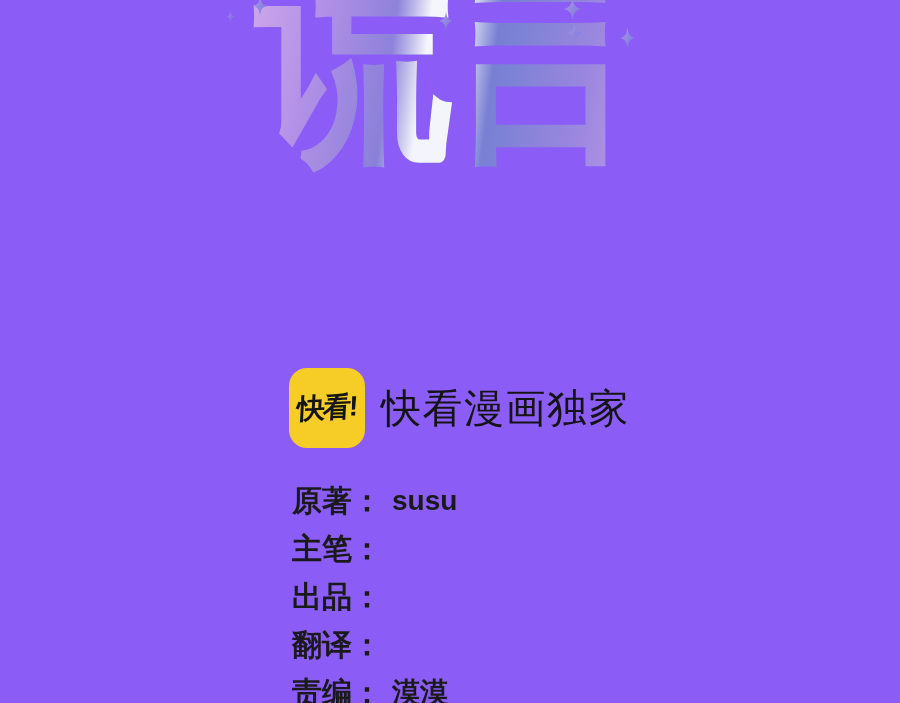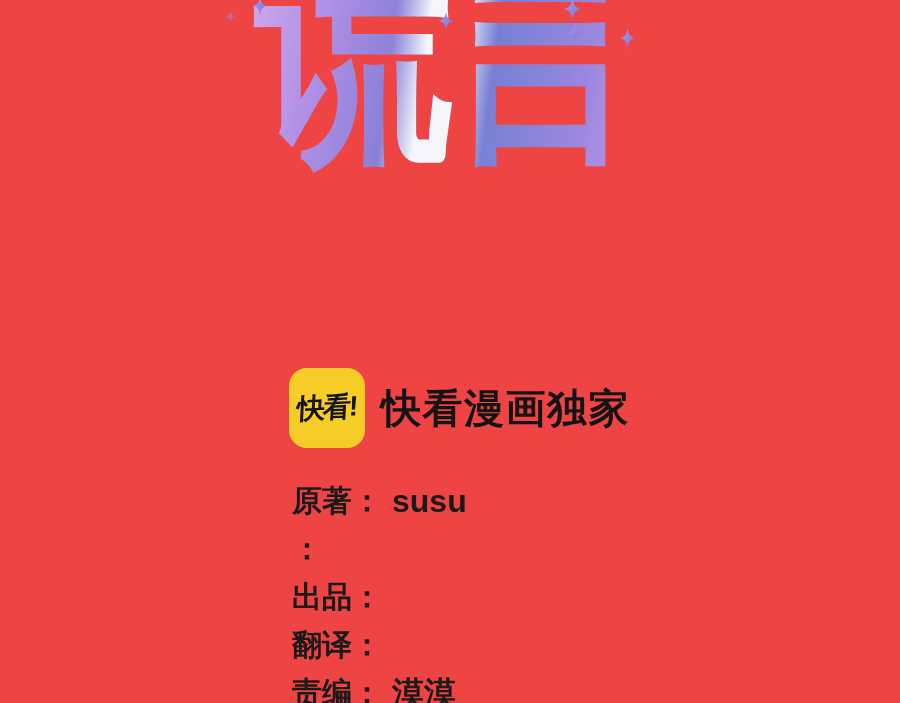--- a/index.html
+++ b/index.html
@@ -5,21 +5,21 @@
   html, body {
     margin: 0;
     padding: 0;
     background: #ffffff;
     font-family: "Liberation Sans", sans-serif;
   }
   .page {
     position: relative;
     width: 900px;
     height: 703px;
-    background: #ef4444;
+    background: #8b5cf6;
     overflow: hidden;
   }
 
   
   .title-layer {
     position: absolute;
     inset: 0;
     pointer-events: none;
   }
   .title-logotype {
@@ -70,21 +70,21 @@
     font-size: 28px;
     font-weight: 800;
     color: #141414;
     letter-spacing: -2px;
     line-height: 1;
     transform: skewX(-6deg) rotate(-3deg);
     white-space: nowrap;
   }
   .publisher-label {
     font-size: 40px;
-    font-weight: 700;
+    font-weight: 400;
     color: #141414;
     letter-spacing: 1.5px;
     line-height: 80px;
     white-space: nowrap;
   }
 
   
   .credits {
     position: absolute;
     left: 292px;
@@ -101,21 +101,21 @@
   .credit-label {
     font-size: 30px;
     font-weight: 600;
   }
   .credit-colon {
     font-size: 30px;
     font-weight: 600;
     margin-right: 10px;
   }
   .credit-value {
-    font-size: 32px;
+    font-size: 28px;
     font-weight: 600;
   }
 </style>
 </head>
 <body>
 
 <div class="page">
 
   <svg width="0" height="0" style="position:absolute" aria-hidden="true">
     <defs>
@@ -159,20 +159,21 @@
 
   <div class="credits">
 
     <div class="credit-row">
       <span class="credit-label">原著</span>
         <span class="credit-colon">：</span>
         <span class="credit-value">susu</span>
     </div>
 
     <div class="credit-row">
+      <span class="credit-label">主笔</span>
         <span class="credit-colon">：</span>
     </div>
 
     <div class="credit-row">
       <span class="credit-label">出品</span>
         <span class="credit-colon">：</span>
     </div>
 
     <div class="credit-row">
       <span class="credit-label">翻译</span>

